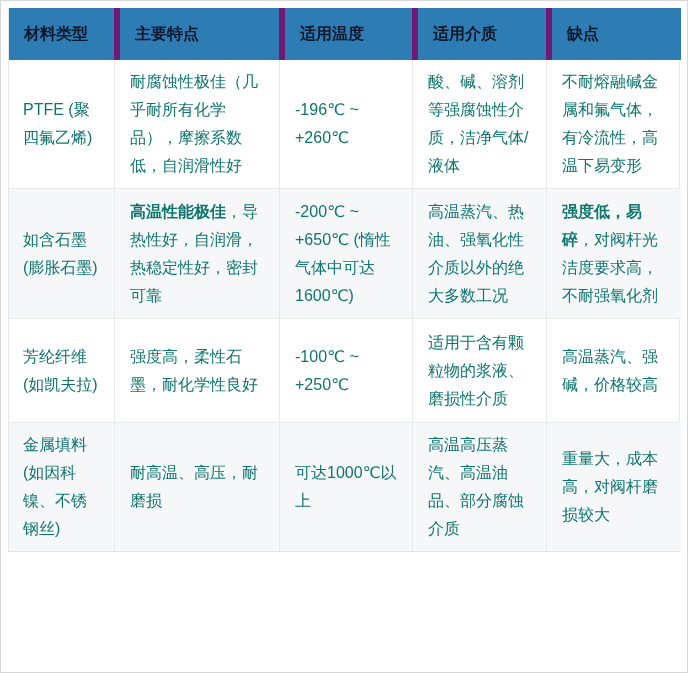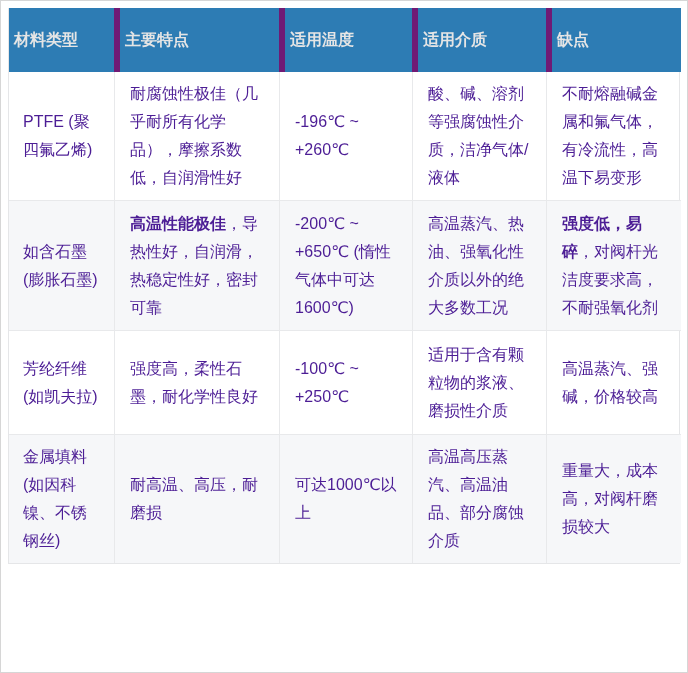--- a/index.html
+++ b/index.html
@@ -32,27 +32,27 @@
     text-align: left;
     vertical-align: middle;
     font-size: 16px;
     line-height: 28px;
     padding: 8px 15px;
     word-break: break-word;
     overflow-wrap: anywhere;
   }
   thead th {
     background: #2d7cb4;
-    color: #e5e5e5;
+    color: #0f172a;
     font-weight: bold;
-    height: 64px;
-    padding: 12px 5px;
+    height: 52px;
+    padding: 12px 15px;
   }
   thead th + th { border-left: 6px solid #701a75; }
-  tbody td { color: #4c1d95; }
+  tbody td { color: #0f766e; }
   tbody td + td { border-left: 1px solid #e8e9eb; }
   tbody tr + tr td { border-top: 1px solid #e8e9eb; }
   tbody tr:nth-child(even) td { background: #f6f7f9; }
   td.mat { font-weight: normal; padding-left: 14px; }
   .b { font-weight: bold; margin-top: 16px; }
   tr.r0 td { height: 128px; }
   tr.r1 td { height: 123px; }
   tr.r2 td { height: 130px; }
   tr.r3 td { height: 104px; }
   tr.r4 td { height: 115px; }

